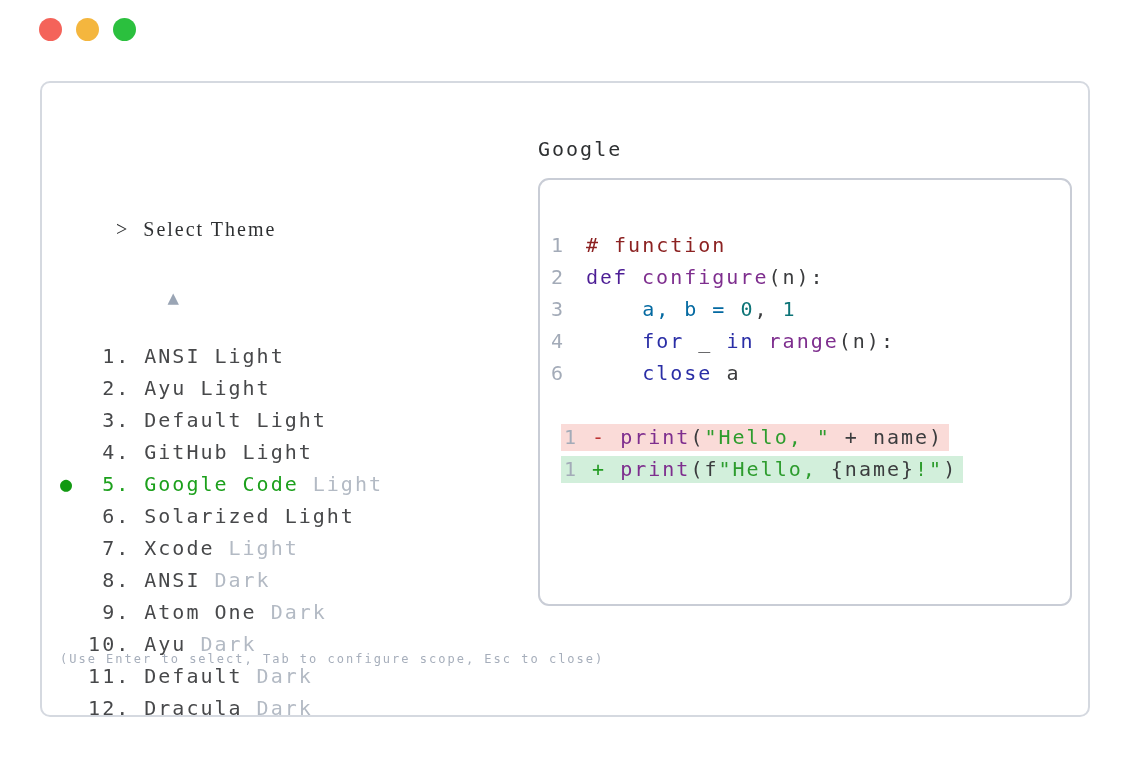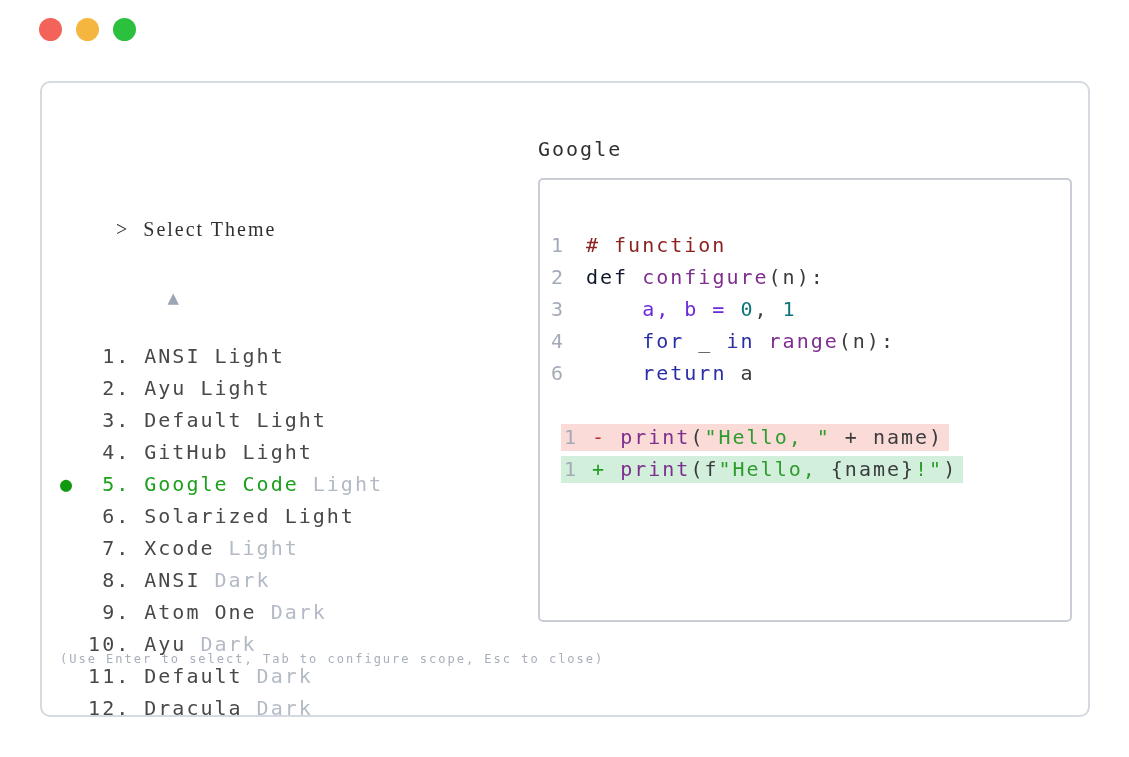--- a/index.html
+++ b/index.html
@@ -13,22 +13,22 @@
   .header-row{height:32px;line-height:32px;font-family:Liberation Serif, serif;}
   .header-title{margin-left:14px;}
   .scroll-row{height:24px;line-height:24px;font-size:19px;}
   .theme-list{margin-top:7px;}
   .trow{height:32px;line-height:32px;}
   .hint{position:absolute;left:18px;top:560px;height:32px;line-height:32px;
         font-size:12px;letter-spacing:2px;white-space:pre;}
   .right-col{position:absolute;left:496px;top:50px;}
   .preview-label{height:32px;line-height:32px;font-size:20px;letter-spacing:2px;}
   .preview-box{margin-top:13px;width:519px;height:375px;border:2px solid #c9cdd6;
-               border-radius:5px;background:#ffffff;box-sizing:content-box;
-               padding:49px 0 16px 11px;overflow:hidden;}
+               border-radius:11px;background:#ffffff;box-sizing:content-box;
+               padding:49px 0 0 11px;overflow:hidden;}
   .code-line{height:32px;line-height:32px;font-size:20px;letter-spacing:2px;white-space:pre;}
   .code-line .lnum{display:inline-block;width:35px;letter-spacing:2px;}
   .blank-line{height:32px;}
   .diff-row{height:32px;display:flex;align-items:center;}
   .diff-bg{display:inline-block;height:27px;line-height:27px;margin-left:10px;
            padding:0 6px 0 3px;white-space:pre;font-size:20px;letter-spacing:2px;}
 </style>
 </head>
 <body>
 
@@ -51,24 +51,24 @@
       </div>
       <div class="theme-list" id="theme-list"><div class="trow"><span class="marker" style="color: rgb(18, 153, 18);">  </span><span class="num" style="color: rgb(71, 72, 74);"> 1. </span><span class="name" style="color: rgb(71, 72, 74);">ANSI Light</span></div><div class="trow"><span class="marker" style="color: rgb(18, 153, 18);">  </span><span class="num" style="color: rgb(71, 72, 74);"> 2. </span><span class="name" style="color: rgb(71, 72, 74);">Ayu Light</span></div><div class="trow"><span class="marker" style="color: rgb(18, 153, 18);">  </span><span class="num" style="color: rgb(71, 72, 74);"> 3. </span><span class="name" style="color: rgb(71, 72, 74);">Default Light</span></div><div class="trow"><span class="marker" style="color: rgb(18, 153, 18);">  </span><span class="num" style="color: rgb(71, 72, 74);"> 4. </span><span class="name" style="color: rgb(71, 72, 74);">GitHub Light</span></div><div class="trow"><span class="marker" style="color: rgb(18, 153, 18);">● </span><span class="num" style="color: rgb(28, 160, 28);"> 5. </span><span class="name" style="color: rgb(28, 160, 28);">Google Code</span><span class="muted" style="color: rgb(179, 186, 196);"> Light</span></div><div class="trow"><span class="marker" style="color: rgb(18, 153, 18);">  </span><span class="num" style="color: rgb(71, 72, 74);"> 6. </span><span class="name" style="color: rgb(71, 72, 74);">Solarized Light</span></div><div class="trow"><span class="marker" style="color: rgb(18, 153, 18);">  </span><span class="num" style="color: rgb(71, 72, 74);"> 7. </span><span class="name" style="color: rgb(71, 72, 74);">Xcode</span><span class="muted" style="color: rgb(179, 186, 196);"> Light</span></div><div class="trow"><span class="marker" style="color: rgb(18, 153, 18);">  </span><span class="num" style="color: rgb(71, 72, 74);"> 8. </span><span class="name" style="color: rgb(71, 72, 74);">ANSI</span><span class="muted" style="color: rgb(179, 186, 196);"> Dark</span></div><div class="trow"><span class="marker" style="color: rgb(18, 153, 18);">  </span><span class="num" style="color: rgb(71, 72, 74);"> 9. </span><span class="name" style="color: rgb(71, 72, 74);">Atom One</span><span class="muted" style="color: rgb(179, 186, 196);"> Dark</span></div><div class="trow"><span class="marker" style="color: rgb(18, 153, 18);">  </span><span class="num" style="color: rgb(71, 72, 74);">10. </span><span class="name" style="color: rgb(71, 72, 74);">Ayu</span><span class="muted" style="color: rgb(179, 186, 196);"> Dark</span></div><div class="trow"><span class="marker" style="color: rgb(18, 153, 18);">  </span><span class="num" style="color: rgb(71, 72, 74);">11. </span><span class="name" style="color: rgb(71, 72, 74);">Default</span><span class="muted" style="color: rgb(179, 186, 196);"> Dark</span></div><div class="trow"><span class="marker" style="color: rgb(18, 153, 18);">  </span><span class="num" style="color: rgb(71, 72, 74);">12. </span><span class="name" style="color: rgb(71, 72, 74);">Dracula</span><span class="muted" style="color: rgb(179, 186, 196);"> Dark</span></div></div>
       
     </div>
 
     <div class="right-col">
       <div class="preview-label" style="color: rgb(46, 48, 50);">Google</div>
       <div class="preview-box">
         <div id="code-lines">
             <div class="code-line"><span class="lnum" style="color: rgb(163, 171, 184);">1</span><span class="seg" style="color: rgb(140, 34, 34);"># function</span></div>
-            <div class="code-line"><span class="lnum" style="color: rgb(163, 171, 184);">2</span><span class="seg" style="color: #0f172a;">def</span><span class="seg" style="color: rgb(59, 60, 62);"> </span><span class="seg" style="color: rgb(126, 46, 142);">configure</span><span class="seg" style="color: rgb(59, 60, 62);">(n):</span></div>
-            <div class="code-line"><span class="lnum" style="color: rgb(163, 171, 184);">3</span><span class="seg" style="color: #6d28d9; text-align: right;">    a, b = </span><span class="seg" style="color: rgb(13, 116, 119);">0</span><span class="seg" style="color: rgb(59, 60, 62);">, </span><span class="seg" style="color: rgb(13, 116, 119);">1</span></div>
+            <div class="code-line"><span class="lnum" style="color: rgb(163, 171, 184);">2</span><span class="seg" style="color: #4c1d95; font-family: Liberation Mono, monospace;">def</span><span class="seg" style="color: rgb(59, 60, 62);"> </span><span class="seg" style="color: rgb(126, 46, 142);">configure</span><span class="seg" style="color: rgb(59, 60, 62);">(n):</span></div>
+            <div class="code-line"><span class="lnum" style="color: rgb(163, 171, 184);">3</span><span class="seg" style="color: #0369a1; text-align: right;">    a, b = </span><span class="seg" style="color: rgb(13, 116, 119);">0</span><span class="seg" style="color: rgb(59, 60, 62);">, </span><span class="seg" style="color: rgb(13, 116, 119);">1</span></div>
             <div class="code-line"><span class="lnum" style="color: rgb(163, 171, 184);">4</span><span class="seg" style="color: rgb(59, 60, 62);">    </span><span class="seg" style="color: rgb(42, 46, 166);">for</span><span class="seg" style="color: rgb(59, 60, 62);"> _ </span><span class="seg" style="color: rgb(42, 46, 166);">in</span><span class="seg" style="color: rgb(59, 60, 62);"> </span><span class="seg" style="color: rgb(126, 46, 142);">range</span><span class="seg" style="color: rgb(59, 60, 62);">(n):</span></div>
-            <div class="code-line"><span class="lnum" style="color: rgb(163, 171, 184);">6</span><span class="seg" style="color: rgb(59, 60, 62);">    </span><span class="seg" style="color: rgb(42, 46, 166);">return</span><span class="seg" style="color: rgb(59, 60, 62);"> a</span></div>
+            <div class="code-line"><span class="lnum" style="color: rgb(163, 171, 184);">6</span><span class="seg" style="color: rgb(59, 60, 62);">    </span><span class="seg" style="color: rgb(42, 46, 166);">close</span><span class="seg" style="color: rgb(59, 60, 62);"> a</span></div>
           </div>
         <div class="blank-line"></div>
         <div id="diff-lines">
             <div class="diff-row">
               <span class="diff-bg" style="background: rgb(250, 219, 216);"><span class="lnum-d" style="color: rgb(163, 171, 184);">1 </span><span class="sign" style="color: rgb(189, 52, 52);">- </span><span class="seg" style="color: rgb(126, 46, 142);">print</span><span class="seg" style="color: rgb(59, 60, 62);">(</span><span class="seg" style="color: rgb(45, 156, 45);">"Hello, "</span><span class="seg" style="color: rgb(59, 60, 62);"> + name)</span></span>
             </div>
             <div class="diff-row">
               <span class="diff-bg" style="background: rgb(210, 239, 219);"><span class="lnum-d" style="color: rgb(163, 171, 184);">1 </span><span class="sign" style="color: rgb(36, 156, 36);">+ </span><span class="seg" style="color: rgb(126, 46, 142);">print</span><span class="seg" style="color: rgb(59, 60, 62);">(f</span><span class="seg" style="color: rgb(45, 156, 45);">"Hello, </span><span class="seg" style="color: rgb(59, 60, 62);">{name}</span><span class="seg" style="color: rgb(45, 156, 45);">!"</span><span class="seg" style="color: rgb(59, 60, 62);">)</span></span>
             </div>
           </div>

